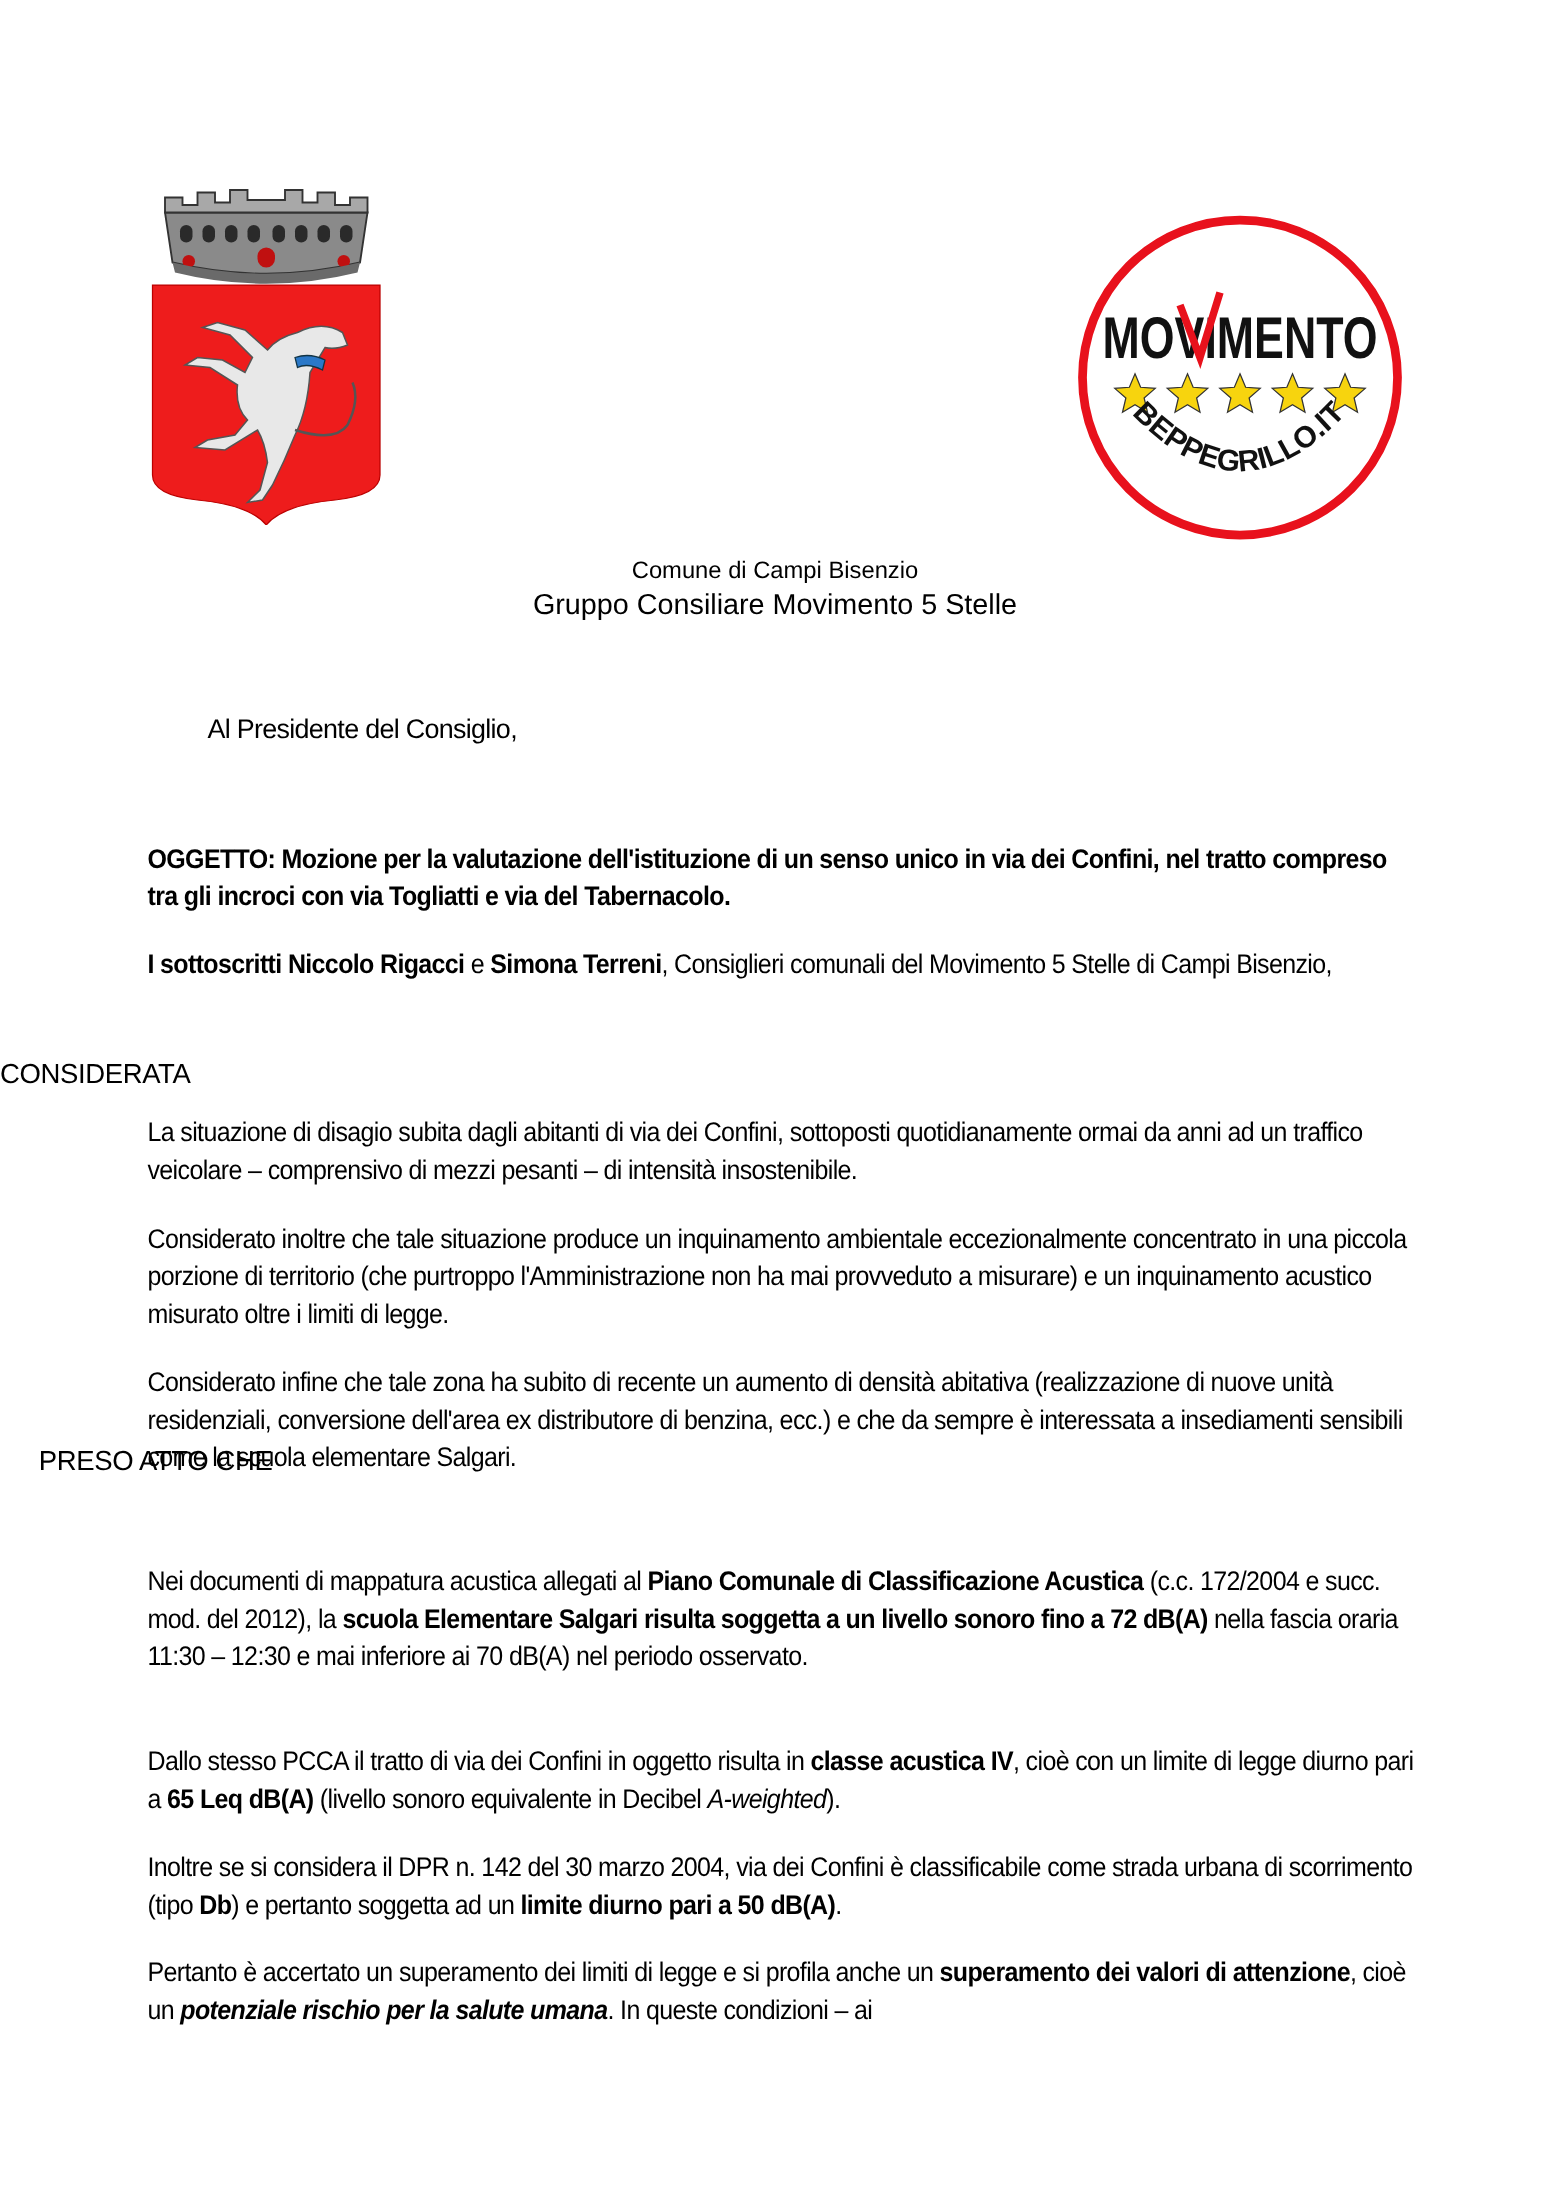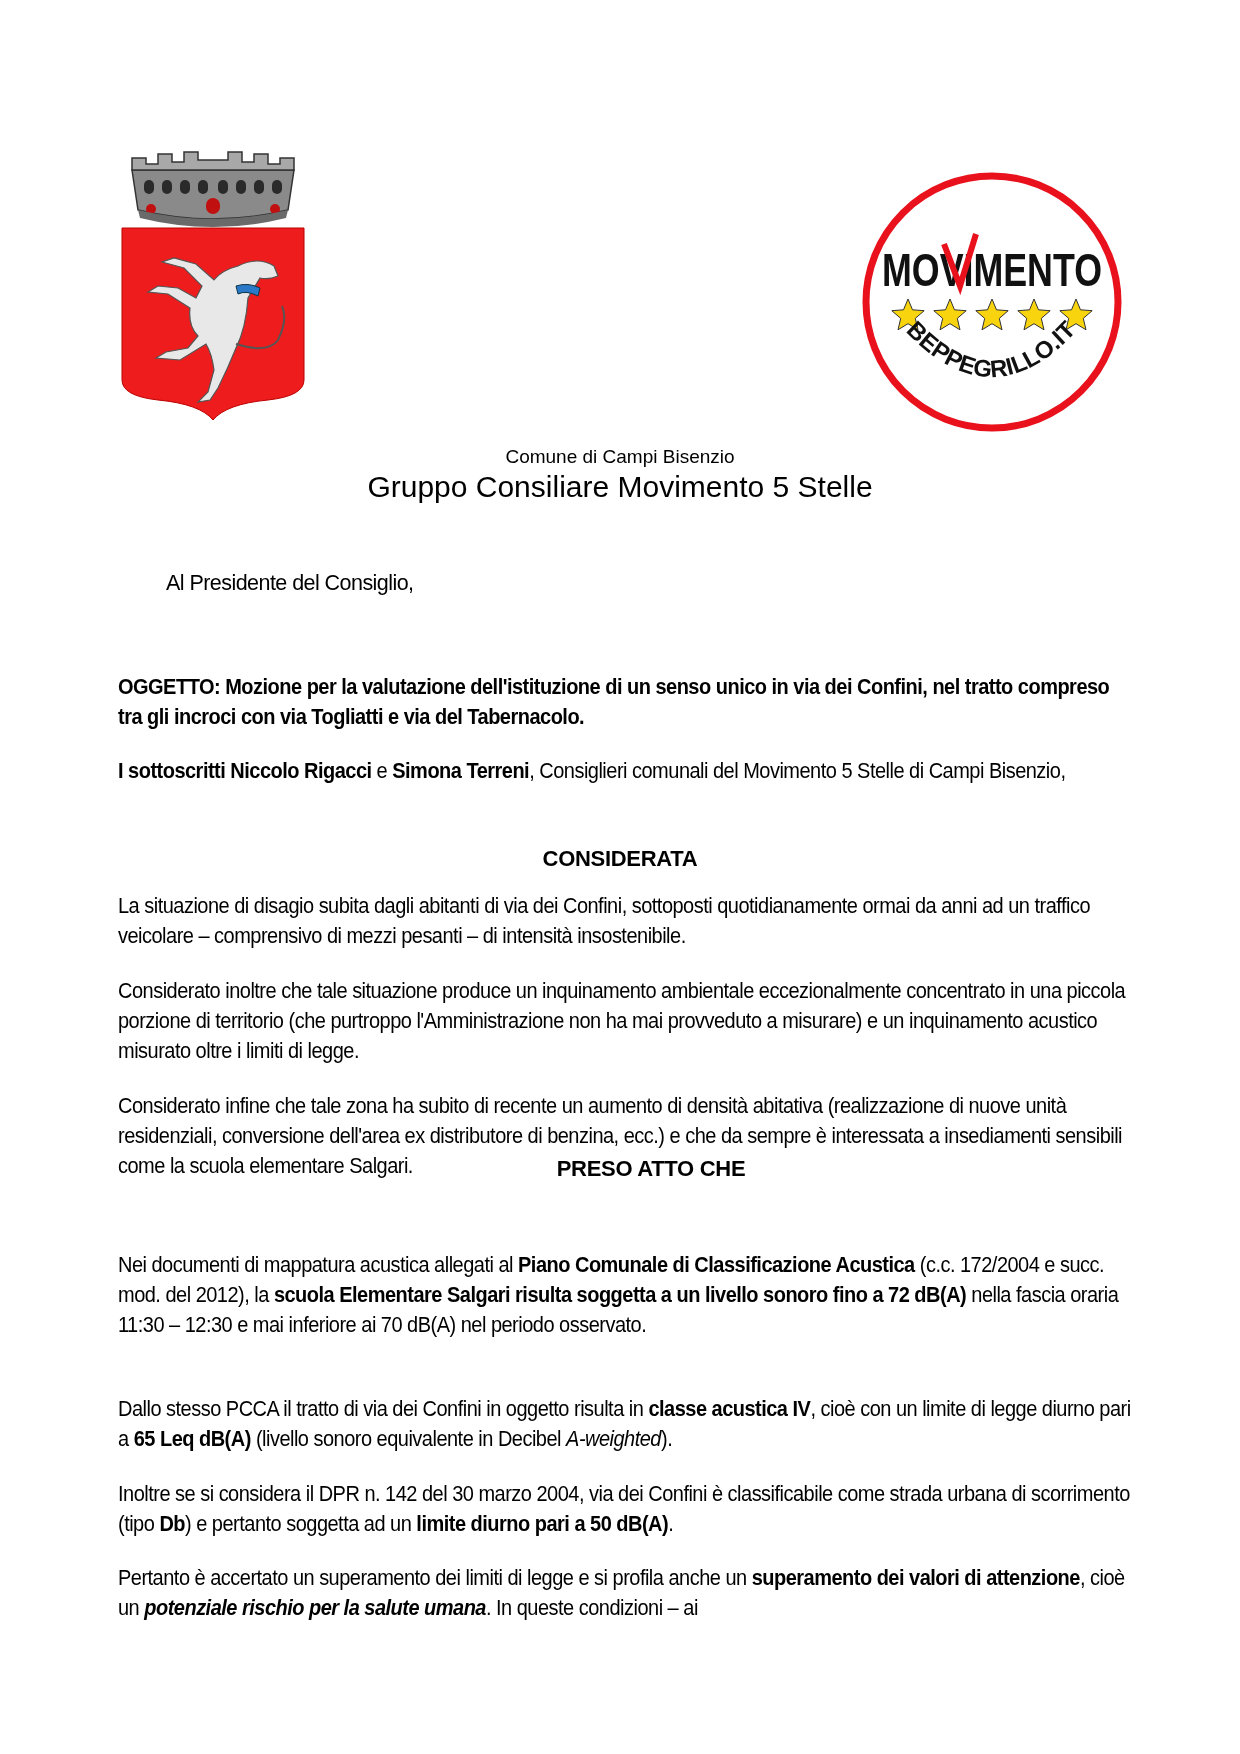--- a/index.html
+++ b/index.html
@@ -3,27 +3,27 @@
   <meta charset="utf-8">
   <style>
     html, body { margin: 0; padding: 0; background: #ffffff; }
     body { width: 1240px; height: 1754px; position: relative; overflow: hidden;
            font-family: "Liberation Sans", sans-serif; color: #000; }
     .abs { position: absolute; }
     #coat { left: 118px; top: 148px; width: 190px; height: 272px; }
     #m5s { left: 858px; top: 168px; width: 268px; height: 268px; }
     .hdr { position: absolute; left: 0; width: 1240px; text-align: center; }
     #hdr1 { top: 446px; font-size: 19px; }
-    #hdr2 { top: 470px; font-size: 30px; }
+    #hdr2 { top: 470px; font-size: 23px; }
     .body-text { position: absolute; left: 118px; width: 1010px; font-size: 21.5px;
                  line-height: 30px; letter-spacing: -0.55px; word-spacing: 0px; }
     .body-text b { font-weight: bold; }
     .narrow { transform: scaleX(0.93); transform-origin: left top; width: 1090px; }
-    .section { position: absolute; left: 0; width: 1240px; text-align: center;
-               font-weight: bold; font-size: 22px; letter-spacing: -0.3px; }
+    .section { position: absolute; left: 0; width: 1240px; text-align: left;
+               font-weight: normal; font-size: 22px; letter-spacing: -0.3px; }
   </style>
 </head>
 <body>
 
 <svg id="coat" class="abs" viewBox="0 0 190 272">
 
   <g>
     <path d="M14 22 L176 22 L170 62 Q95 80 20 62 Z" fill="#8a8a8a" stroke="#333" stroke-width="1.5"></path>
     <path d="M14 22 L14 10 L28 10 L28 16 L40 16 L40 6 L54 6 L54 14 L66 14 L66 4 L80 4 L80 12 L110 12 L110 4 L124 4 L124 14 L136 14 L136 6 L150 6 L150 16 L162 16 L162 10 L176 10 L176 22 Z" fill="#a8a8a8" stroke="#333" stroke-width="1.5"></path>
     <g fill="#2a2a2a">

